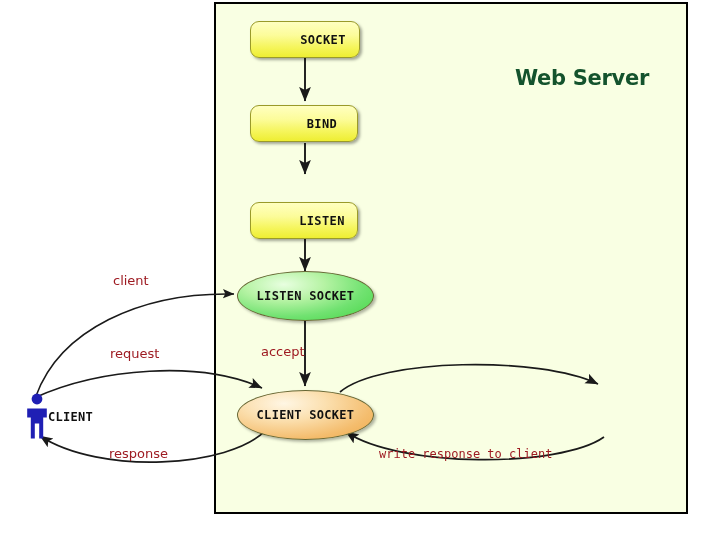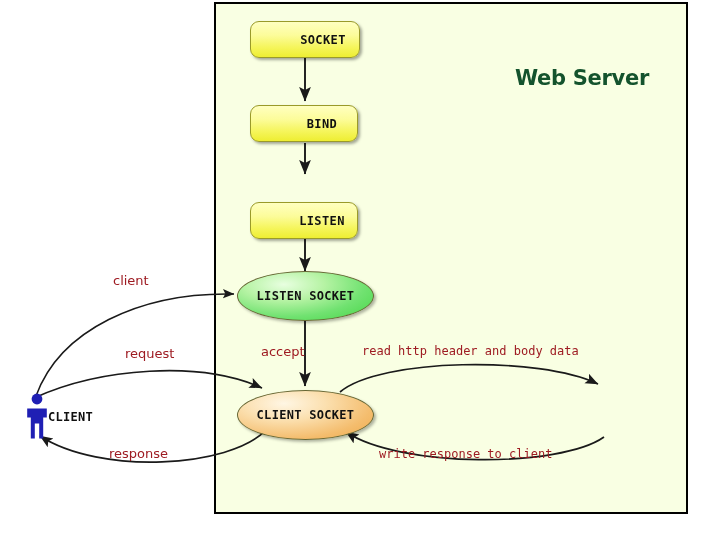--- a/index.html
+++ b/index.html
@@ -165,21 +165,20 @@
     <circle cx="15" cy="7" r="5.4" fill="#1f1fb4"></circle>
     <path d="M5.2,16.5 L24.8,16.5 L24.8,25.5 L21.2,25.5 L21.2,46.5 L17.2,46.5 L17.2,31.5 L12.8,31.5 L12.8,46.5 L8.8,46.5 L8.8,25.5 L5.2,25.5 Z" fill="#1f1fb4"></path>
   </svg>
 
   <div id="client-label">CLIENT</div>
 
   <div class="edge-label label-serif" style="left:113px; top:274px;">client</div>
 
   <div class="edge-label label-serif" style="left:261px; top:345px;">accept</div>
 
-  <div class="edge-label label-serif" style="left:125px; top:347px;">request</div>
+  <div class="edge-label label-serif" style="left:110px; top:347px;">request</div>
 
-  <div class="edge-label label-mono" style="left:362px; top:345px;">read http header and body data</div>
 
   <div class="edge-label label-mono" style="left:379px; top:440px;margin-top:8px;">write response to client</div>
 
   <div class="edge-label label-serif" style="left:109px; top:447px;">response</div>
 
 </div>
 
 </body></html>

